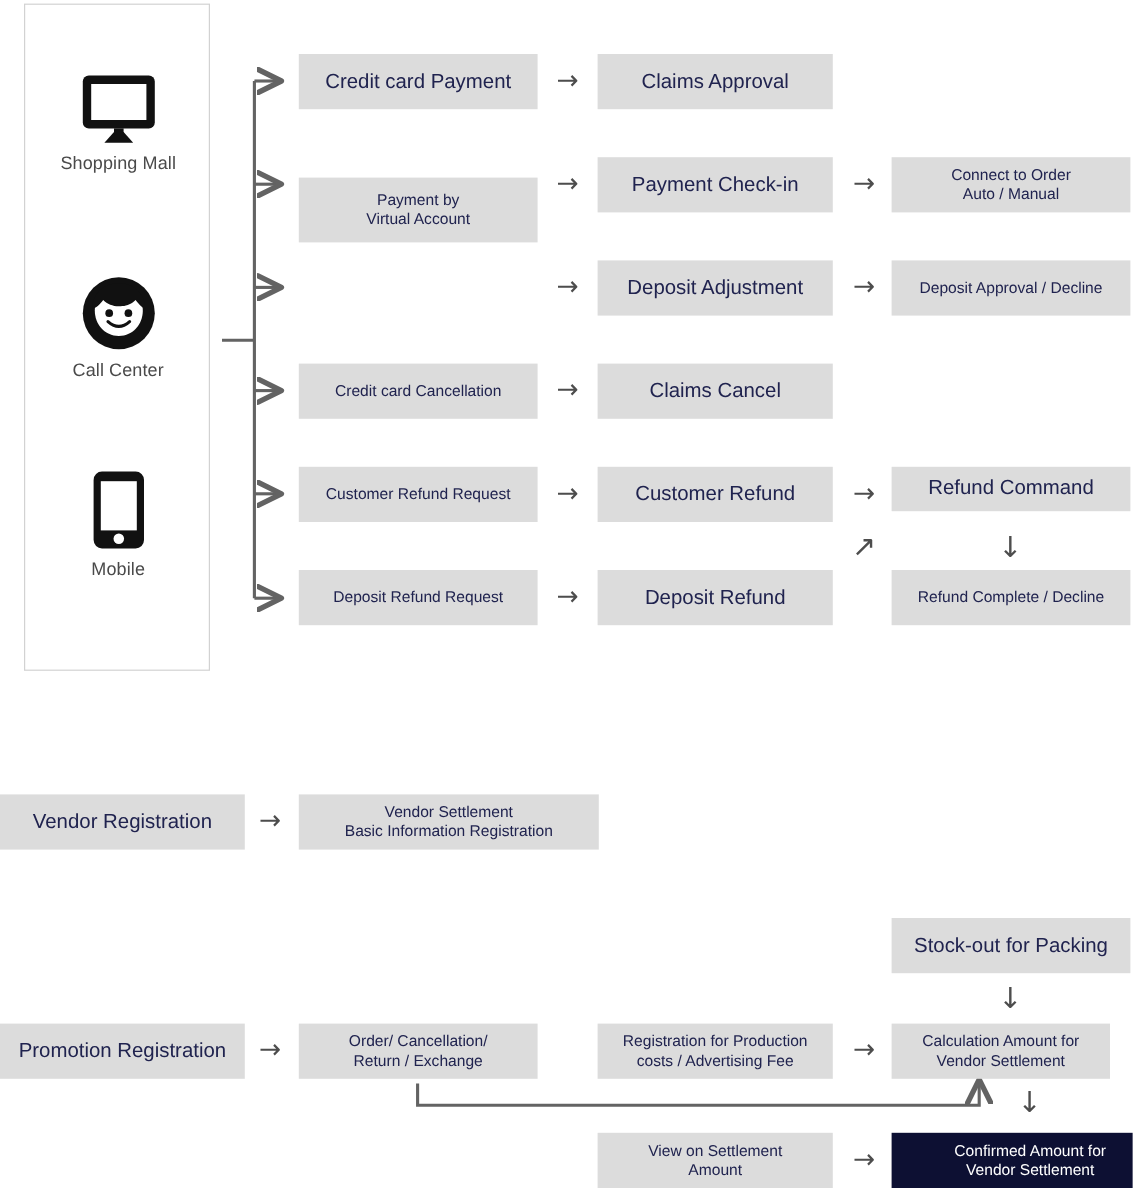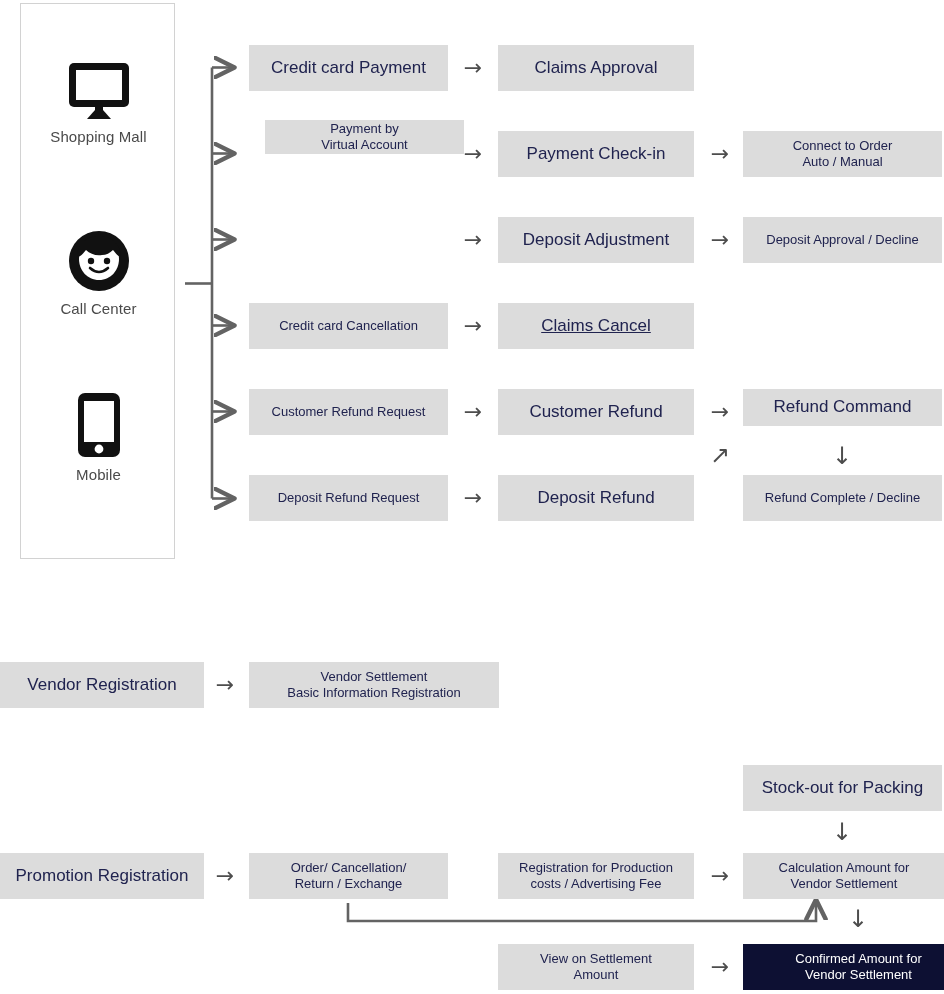--- a/index.html
+++ b/index.html
@@ -149,36 +149,36 @@
     <path d="M212,411.5 L233,411.5" stroke="#636363" stroke-width="2.6" fill="none" marker-end="url(#ar)"></path>
     <path d="M212,498.5 L233,498.5" stroke="#636363" stroke-width="2.6" fill="none" marker-end="url(#ar)"></path>
 
     <path d="M348,903 L348,921 L816,921 L816,901" stroke="#636363" stroke-width="2.6" fill="none" marker-end="url(#ar)"></path>
   </svg>
 
   <div class="node fs-17" style="left:249px; top:45px; width:199px; height:46px;">Credit card Payment</div>
   <div class="arrow" style="left:455px; top:55px; width:36px; height:26px;">→</div>
   <div class="node fs-17" style="left:498px; top:45px; width:196px; height:46px;">Claims Approval</div>
 
-  <div class="node fs-13" style="left:249px; top:120px; width:199px; height:34px;margin-left:16px;">Payment by
+  <div class="node fs-13" style="left:249px; top:148px; width:199px; height:54px;">Payment by
 Virtual Account</div>
   <div class="arrow" style="left:455px; top:141px; width:36px; height:26px;">→</div>
   <div class="node fs-17" style="left:498px; top:131px; width:196px; height:46px;">Payment Check-in</div>
   <div class="arrow" style="left:702px; top:141px; width:36px; height:26px;">→</div>
   <div class="node fs-13" style="left:743px; top:131px; width:199px; height:46px;">Connect to Order
 Auto / Manual</div>
 
   <div class="arrow" style="left:455px; top:227px; width:36px; height:26px;">→</div>
   <div class="node fs-17" style="left:498px; top:217px; width:196px; height:46px;">Deposit Adjustment</div>
   <div class="arrow" style="left:702px; top:227px; width:36px; height:26px;">→</div>
   <div class="node fs-13" style="left:743px; top:217px; width:199px; height:46px;">Deposit Approval / Decline</div>
 
   <div class="node fs-13" style="left:249px; top:303px; width:199px; height:46px;">Credit card Cancellation</div>
   <div class="arrow" style="left:455px; top:313px; width:36px; height:26px;">→</div>
-  <div class="node fs-17" style="left:498px; top:303px; width:196px; height:46px;text-decoration:underline;">Claims Cancel</div>
+  <div class="node fs-17" style="left:498px; top:303px; width:196px; height:46px;">Claims Cancel</div>
 
   <div class="node fs-13" style="left:249px; top:389px; width:199px; height:46px;">Customer Refund  Request</div>
   <div class="arrow" style="left:455px; top:399px; width:36px; height:26px;">→</div>
   <div class="node fs-17" style="left:498px; top:389px; width:196px; height:46px;">Customer Refund</div>
   <div class="arrow" style="left:702px; top:399px; width:36px; height:26px;">→</div>
   <div class="node fs-17" style="left:743px; top:389px; width:199px; height:37px;">Refund Command</div>
 
   <div class="arrow" style="left:702px; top:442px; width:36px; height:26px; font-size:24px;">↗</div>
 
   <div class="arrow" style="left:824px; top:442px; width:36px; height:28px; font-size:24px;">↓</div>
@@ -196,21 +196,21 @@
   <div class="node fs-17" style="left:743px; top:765px; width:199px; height:46px;">Stock-out for Packing</div>
   <div class="arrow" style="left:824px; top:818px; width:36px; height:28px; font-size:24px;">↓</div>
 
   <div class="node fs-17" style="left:0px; top:853px; width:204px; height:46px;">Promotion Registration</div>
   <div class="arrow" style="left:207px; top:863px; width:36px; height:26px;">→</div>
   <div class="node fs-13" style="left:249px; top:853px; width:199px; height:46px;">Order/ Cancellation/
 Return / Exchange</div>
   <div class="node fs-13" style="left:498px; top:853px; width:196px; height:46px;">Registration for Production
 costs  / Advertising Fee</div>
   <div class="arrow" style="left:702px; top:863px; width:36px; height:26px;">→</div>
-  <div class="node fs-13" style="left:743px; top:853px; width:202px; height:46px;text-align:center;">Calculation Amount for
+  <div class="node fs-13" style="left:743px; top:853px; width:182px; height:46px;text-align:center;">Calculation Amount for
 Vendor Settlement</div>
 
   <div class="arrow" style="left:840px; top:905px; width:36px; height:28px; font-size:24px;">↓</div>
 
   <div class="node fs-13" style="left:498px; top:944px; width:196px; height:46px;">View on Settlement
 Amount</div>
   <div class="arrow" style="left:702px; top:954px; width:36px; height:26px;">→</div>
   <div class="node dark fs-13" style="left:743px; top:944px; width:231px; height:46px;">Confirmed Amount for
 Vendor Settlement</div>
 

